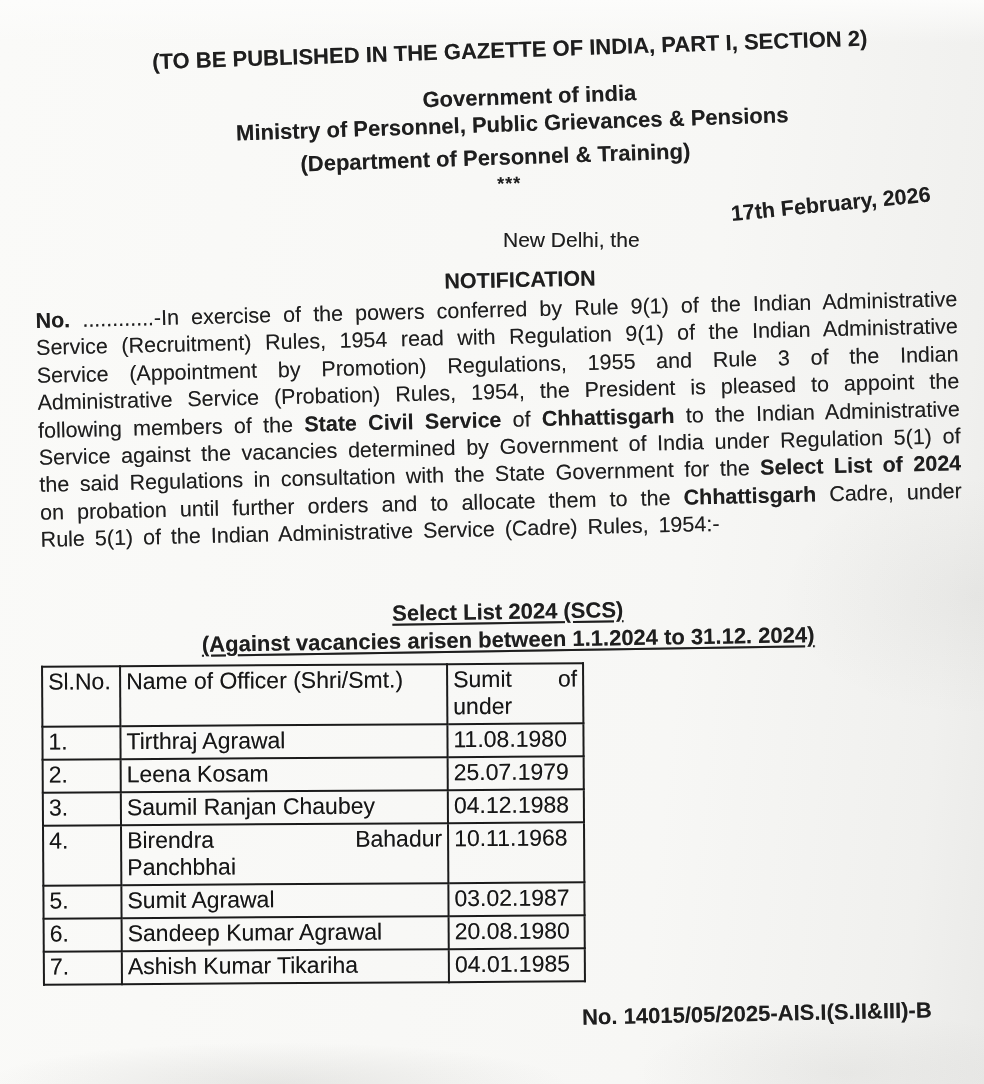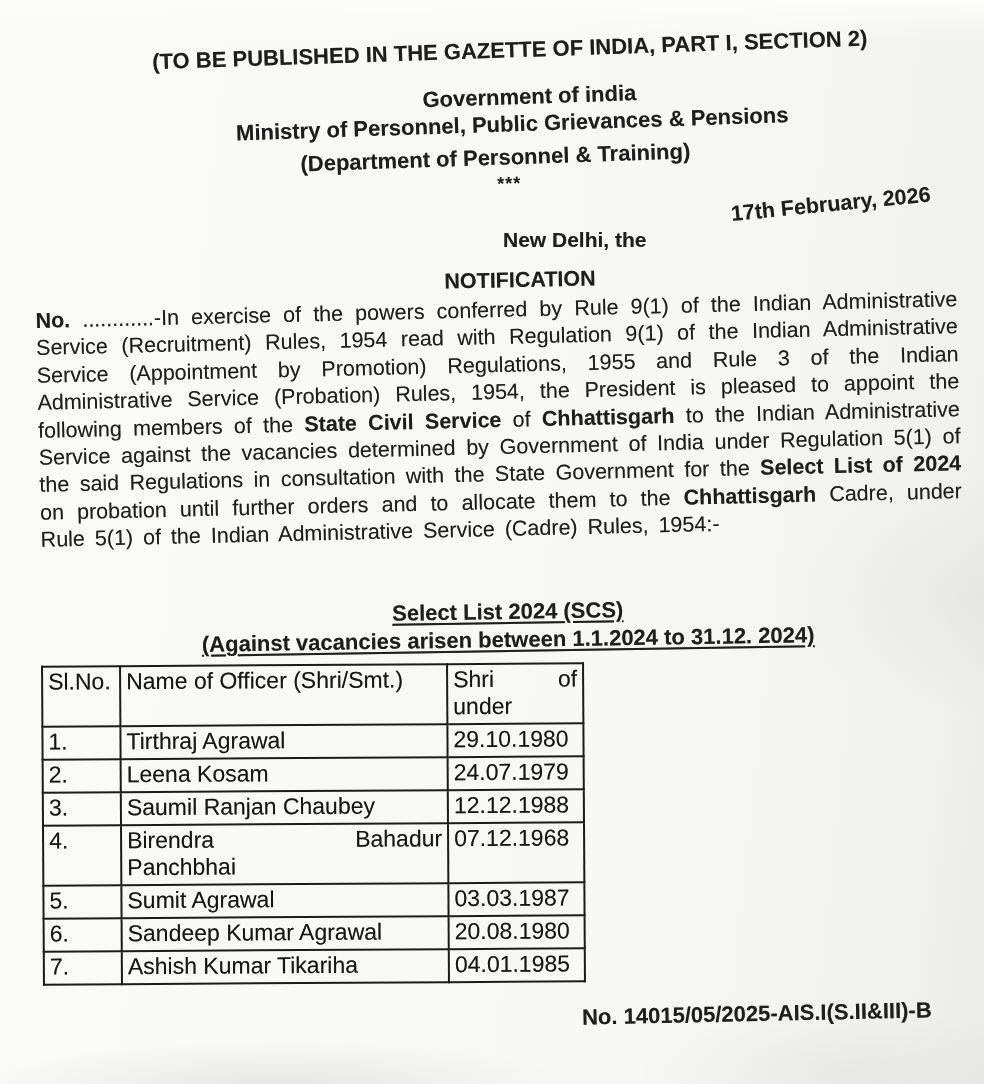--- a/index.html
+++ b/index.html
@@ -34,21 +34,21 @@
     font-weight:bold;text-align:center;
   }
   .h1{font-size:22px;transform:translateX(20px);}
   .h2{font-size:22px;margin-top:21px;transform:translateX(38px);}
   .h3{font-size:22px;margin-top:1px;transform:translateX(20px);}
   .h4{font-size:22px;margin-top:7px;transform:translateX(2px);}
   .stars{font-size:18px;margin-top:3px;letter-spacing:1px;transform:translateX(15px);}
   
   .place{
     position:absolute;top:228px;left:503px;
-    font-weight:bold;font-size:21px;text-align:center;
+    font-weight:normal;font-size:21px;text-align:center;
   }
   .date{
     position:absolute;top:202px;left:731px;
     font-weight:bold;font-size:21.5px;
     transform:rotate(-5.6deg);transform-origin:left center;
   }
   
   .notif{
     position:absolute;top:268px;left:0;width:100%;
     text-align:center;font-weight:bold;font-size:21.5px;
@@ -125,53 +125,53 @@
       <colgroup>
         <col style="width:78px">
         <col style="width:327px">
         <col style="width:136px">
       </colgroup>
       <thead>
           <tr>
             <th>Sl.No.</th>
             <th>Name of Officer (Shri/Smt.)</th>
             <th>
-              <div class="spread">Shri of</div>
+              <div class="spread">Sumit of</div>
               <div>under</div>
             </th>
           </tr>
         </thead>
       <tbody>
           <tr>
             <td>1.</td>
             <td>Tirthraj Agrawal</td>
-            <td>29.10.1980</td>
+            <td>11.08.1980</td>
           </tr>
           <tr>
             <td>2.</td>
             <td>Leena Kosam</td>
-            <td>24.07.1979</td>
+            <td>25.07.1979</td>
           </tr>
           <tr>
             <td>3.</td>
             <td>Saumil Ranjan Chaubey</td>
-            <td>12.12.1988</td>
+            <td>04.12.1988</td>
           </tr>
           <tr>
             <td>4.</td>
             <td>
               <div class="spread">Birendra Bahadur</div>
               <div>Panchbhai</div>
             </td>
-            <td>07.12.1968</td>
+            <td>10.11.1968</td>
           </tr>
           <tr>
             <td>5.</td>
             <td>Sumit Agrawal</td>
-            <td>03.03.1987</td>
+            <td>03.02.1987</td>
           </tr>
           <tr>
             <td>6.</td>
             <td>Sandeep Kumar Agrawal</td>
             <td>20.08.1980</td>
           </tr>
           <tr>
             <td>7.</td>
             <td>Ashish Kumar Tikariha</td>
             <td>04.01.1985</td>

